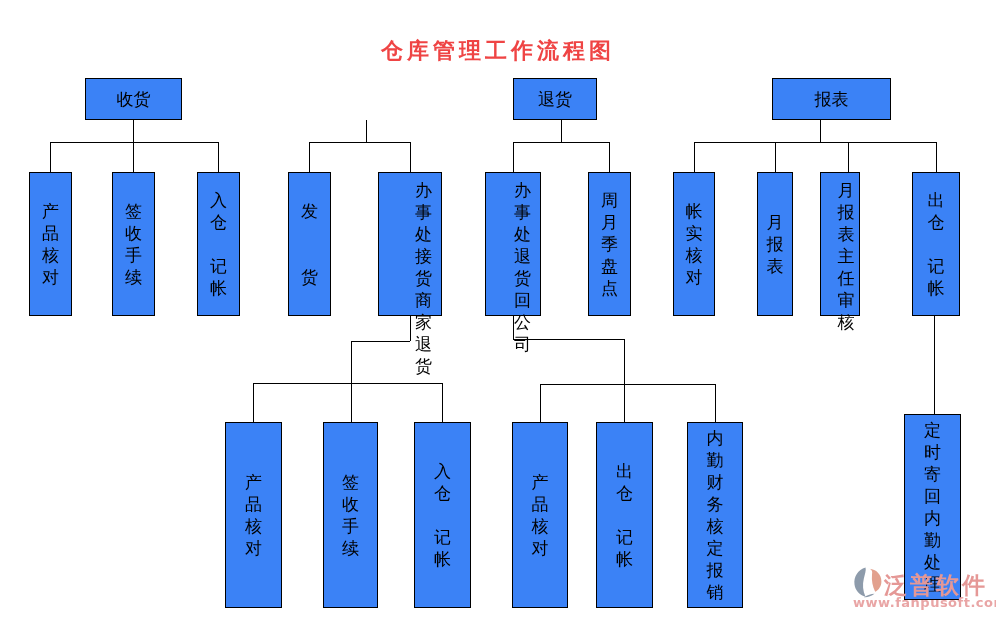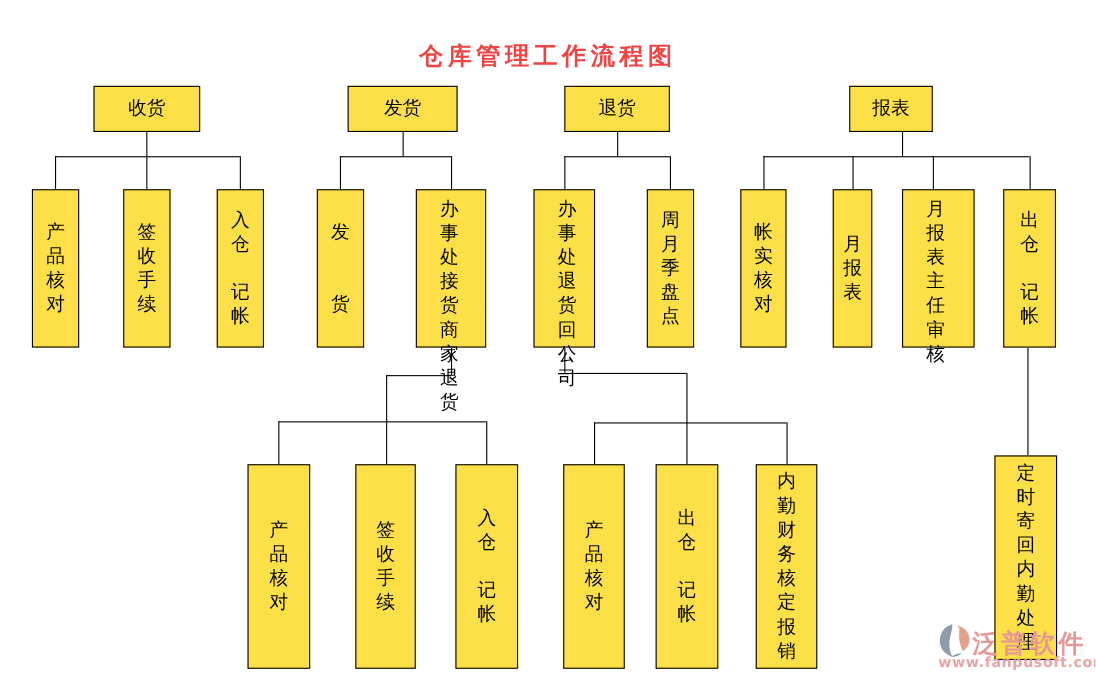--- a/index.html
+++ b/index.html
@@ -5,22 +5,22 @@
   html,body{margin:0;padding:0;background:#fff;}
   #canvas{
     position:relative;width:996px;height:617px;background:#ffffff;
     font-family:"DejaVu Sans","Liberation Sans",sans-serif;color:#000;overflow:hidden;
   }
   .title{
     position:absolute;top:36px;left:0;right:0;text-align:center;
     font-size:22px;font-weight:bold;letter-spacing:4px;color:#ef4444;
   }
   .box{
-    position:absolute;border:1px solid #000;background:#fde047;box-sizing:border-box;
-    display:flex;align-items:center;justify-content:center;text-align:left;
+    position:absolute;border:1px solid #000;background:#3b82f6;box-sizing:border-box;
+    display:flex;align-items:center;justify-content:center;text-align:right;
     font-size:17px;line-height:22px;z-index:2;
   }
   .box .lbl{white-space:pre-line;display:block;}
   .ta{align-items:flex-start;padding-top:6px;}
   .sp .lbl{letter-spacing:9px;padding-left:21px;}
   .l1{height:42px;top:78px;}
   .l2{height:144px;top:172px;}
   .l3{height:186px;top:422px;}
   .ln-v{position:absolute;width:1px;background:#000;z-index:1;}
   .ln-h{position:absolute;height:1px;background:#000;z-index:1;}
@@ -38,27 +38,24 @@
 </head>
 <body>
 
 <div id="canvas">
 
   <div class="title">仓库管理工作流程图</div>
 
   <div class="box l1" style="left:85px;width:97px;">
       <span class="lbl">收货</span>
     </div>
-  <div class="box l1" style="left:316px;width:100px;">
-      <span class="lbl">发货</span>
-    </div>
-  <div class="box l1" style="left:513px;width:96px;">
+  <div class="box l1" style="left:513px;width:84px;">
       <span class="lbl">退货</span>
     </div>
-  <div class="box l1" style="left:772px;width:76px;">
+  <div class="box l1" style="left:772px;width:119px;">
       <span class="lbl">报表</span>
     </div>
 
   <div class="box l2" style="left:29px;width:43px;">
       <span class="lbl">产
 品
 核
 对</span>
     </div>
   <div class="box l2" style="left:112px;width:43px;">
@@ -104,21 +101,21 @@
       <span class="lbl">帐
 实
 核
 对</span>
     </div>
   <div class="box l2" style="left:757px;width:36px;">
       <span class="lbl">月
 报
 表</span>
     </div>
-  <div class="box l2 ta sp" style="left:820px;width:66px;">
+  <div class="box l2 ta sp" style="left:820px;width:40px;">
       <span class="lbl">月报
 表主
 任审
 核</span>
     </div>
   <div class="box l2" style="left:912px;width:48px;">
       <span class="lbl">出
 仓
 
 记

